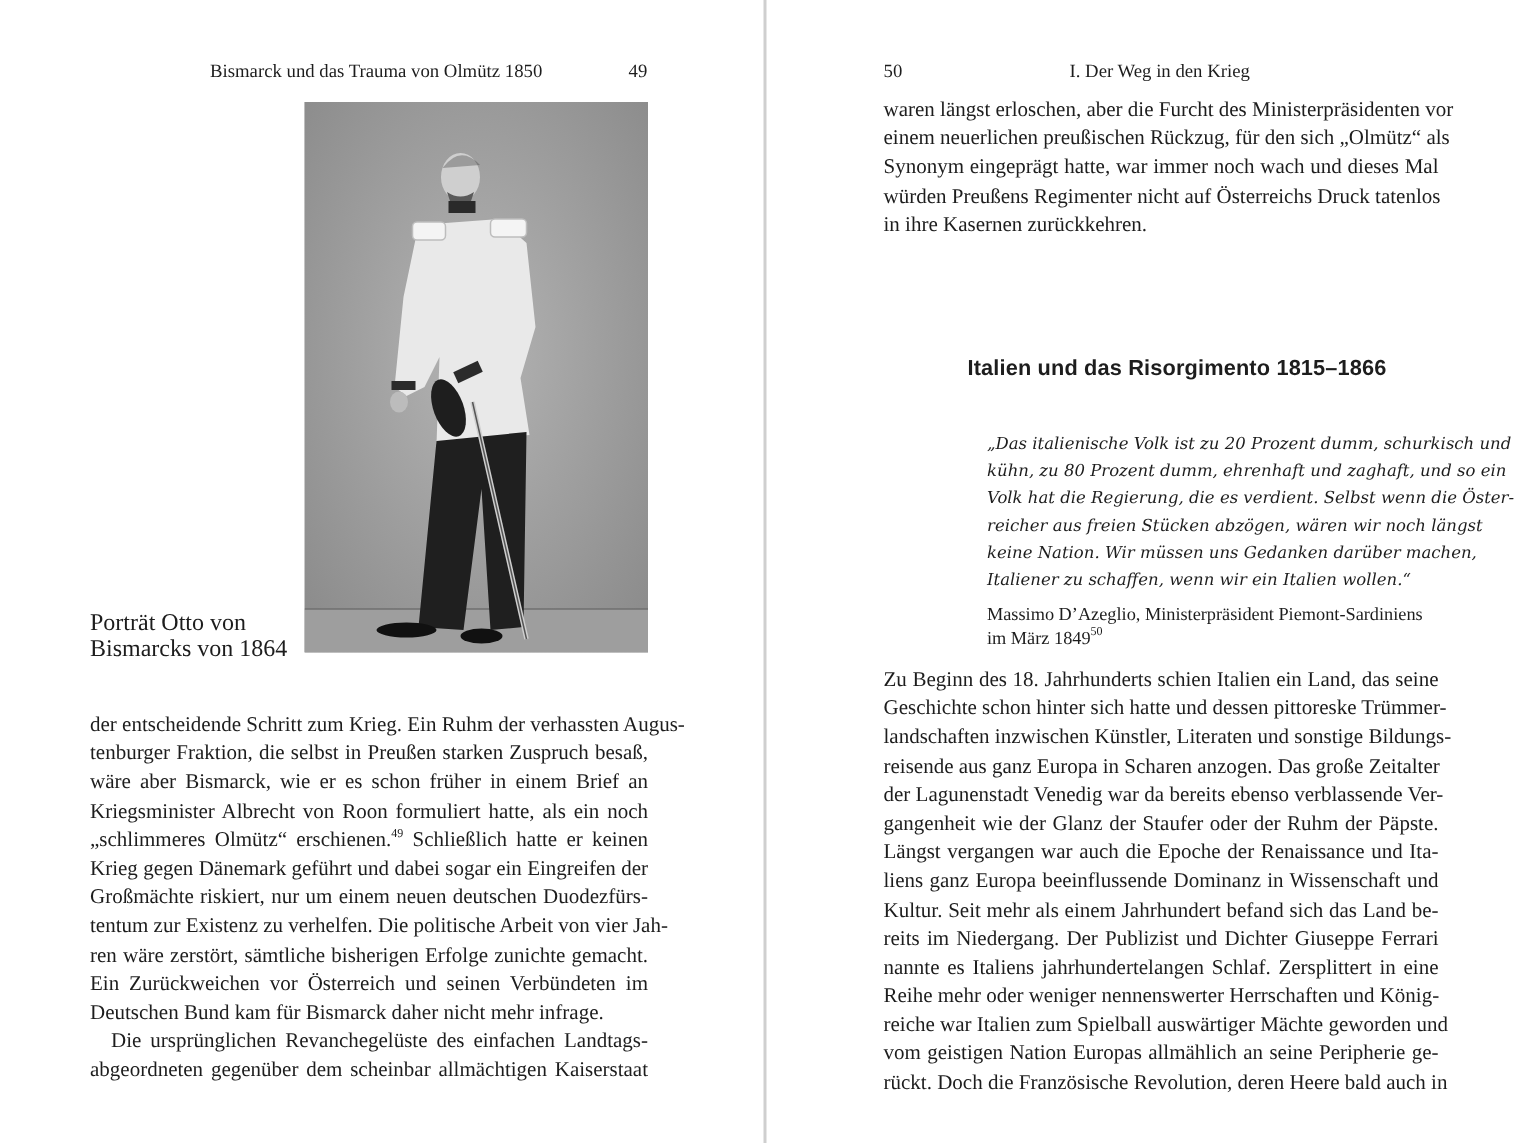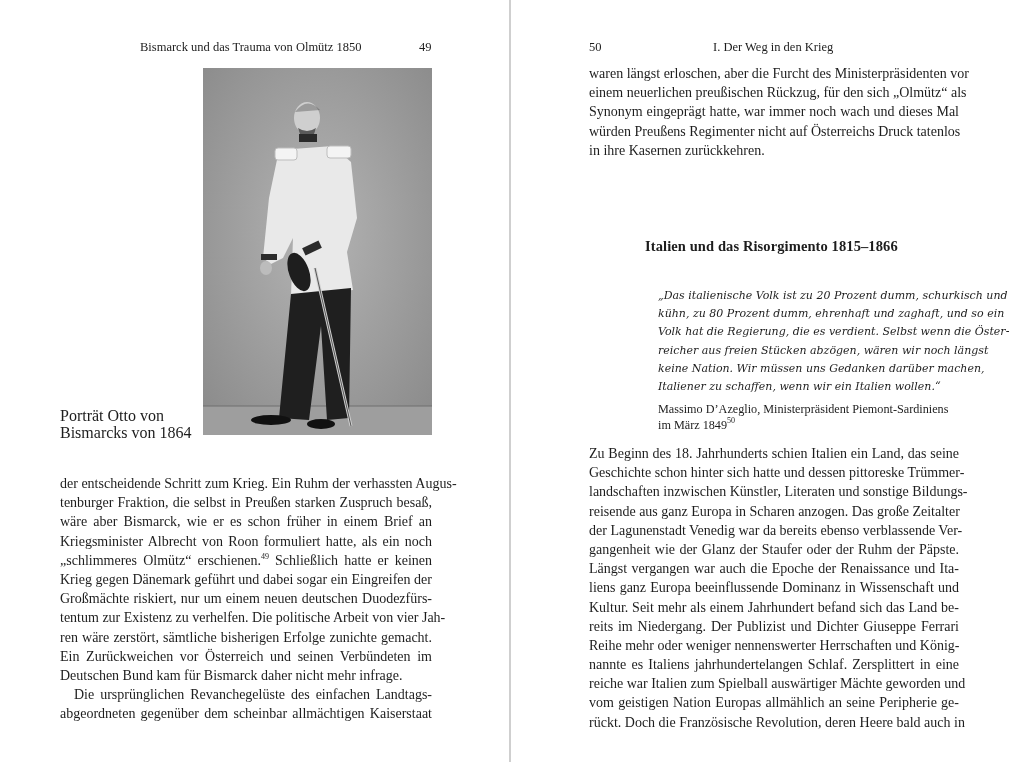--- a/index.html
+++ b/index.html
@@ -30,21 +30,21 @@
     .photo {
       position: absolute; left: 203px; top: 68px; width: 229px; height: 367px;
       background: linear-gradient(180deg, #8a8a8a 0%, #9d9d9d 40%, #a8a8a8 75%, #9a9a9a 100%);
       overflow: hidden;
     }
     .caption {
       position: absolute; left: 60px; top: 407px; font-family: "Liberation Serif", serif;
       font-size: 16px; line-height: 17px;
     }
     .section-title {
-      position: absolute; left: 645px; top: 238px; font-family: Liberation Serif, serif;
+      position: absolute; left: 645px; top: 238px; font-family: Liberation Sans, sans-serif;
       font-size: 14.5px; font-weight: bold; letter-spacing: 0.1px; white-space: nowrap;
     }
     .epigraph {
       position: absolute; left: 658px; top: 287px; width: 300px;
       font-family: "DejaVu Serif", serif; font-style: italic; font-size: 11px; line-height: 18.2px;
     }
     .epigraph .line { display: block; white-space: nowrap; }
     .attribution {
       position: absolute; left: 658px; top: 401px; width: 300px;
       font-family: "Liberation Serif", serif; font-size: 12.2px; line-height: 16px;
@@ -155,18 +155,18 @@
   <span class="line">Zu Beginn des 18. Jahrhunderts schien Italien ein Land, das seine</span>
   <span class="line">Geschichte schon hinter sich hatte und dessen pittoreske Trümmer-</span>
   <span class="line">landschaften inzwischen Künstler, Literaten und sonstige Bildungs-</span>
   <span class="line">reisende aus ganz Europa in Scharen anzogen. Das große Zeitalter</span>
   <span class="line">der Lagunenstadt Venedig war da bereits ebenso verblassende Ver-</span>
   <span class="line">gangenheit wie der Glanz der Staufer oder der Ruhm der Päpste.</span>
   <span class="line">Längst vergangen war auch die Epoche der Renaissance und Ita-</span>
   <span class="line">liens ganz Europa beeinflussende Dominanz in Wissenschaft und</span>
   <span class="line">Kultur. Seit mehr als einem Jahrhundert befand sich das Land be-</span>
   <span class="line">reits im Niedergang. Der Publizist und Dichter Giuseppe Ferrari</span>
+  <span class="line">nannte es Italiens jahrhundertelangen Schlaf. Zersplittert in eine</span>
   <span class="line">Reihe mehr oder weniger nennenswerter Herrschaften und König-</span>
-  <span class="line">nannte es Italiens jahrhundertelangen Schlaf. Zersplittert in eine</span>
   <span class="line">reiche war Italien zum Spielball auswärtiger Mächte geworden und</span>
   <span class="line">vom geistigen Nation Europas allmählich an seine Peripherie ge-</span>
   <span class="line">rückt. Doch die Französische Revolution, deren Heere bald auch in</span>
 </div>
 
 </body></html>

